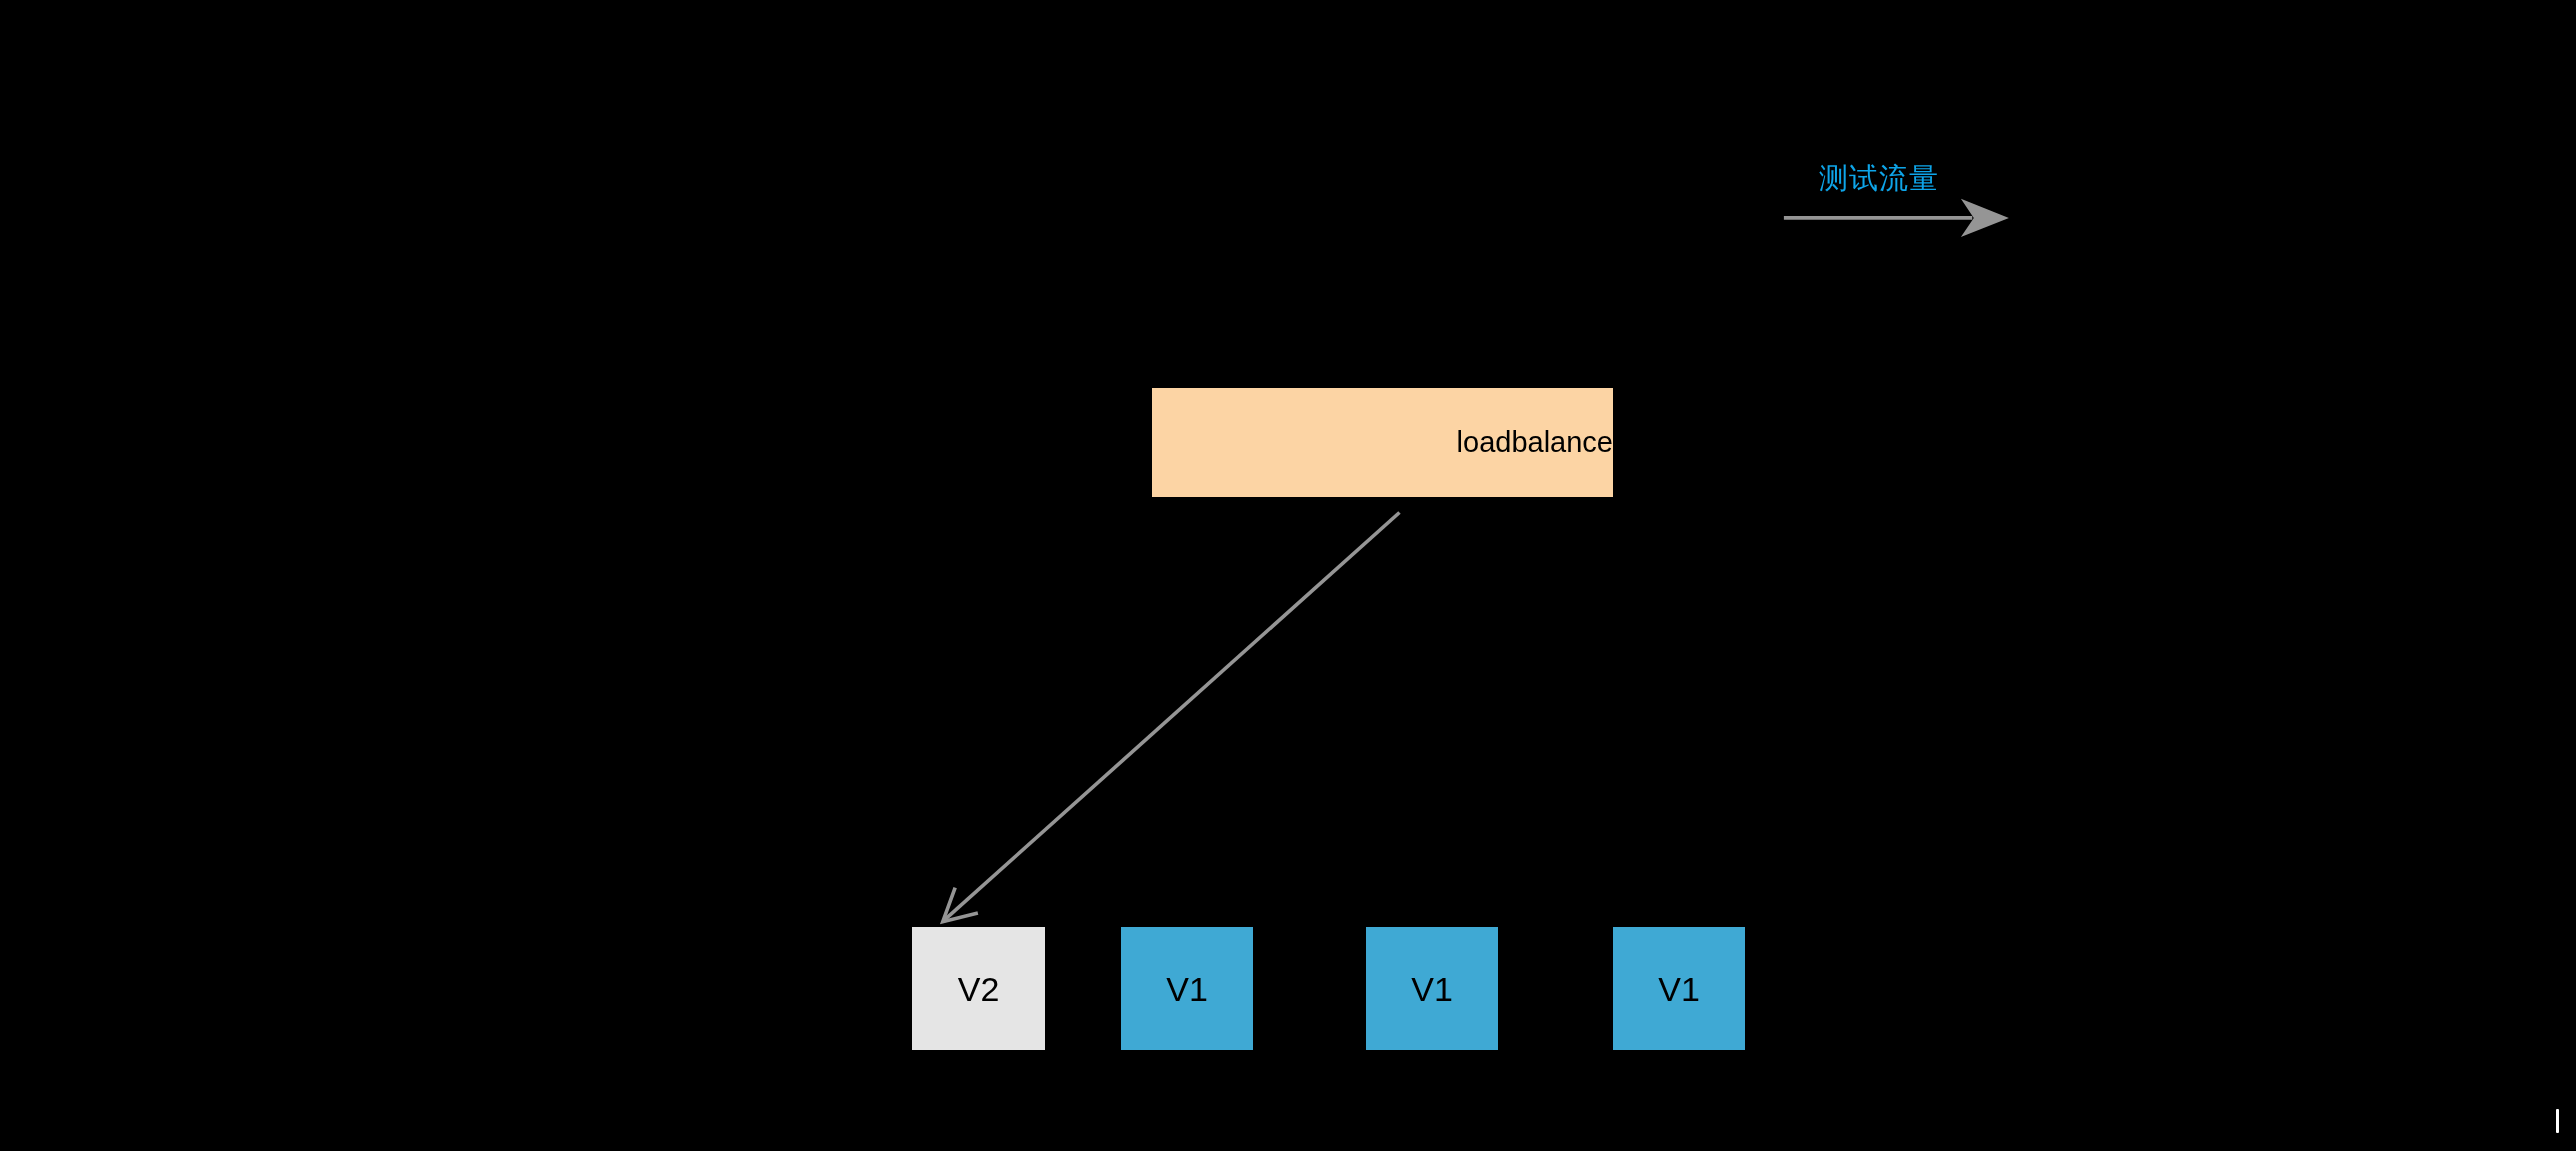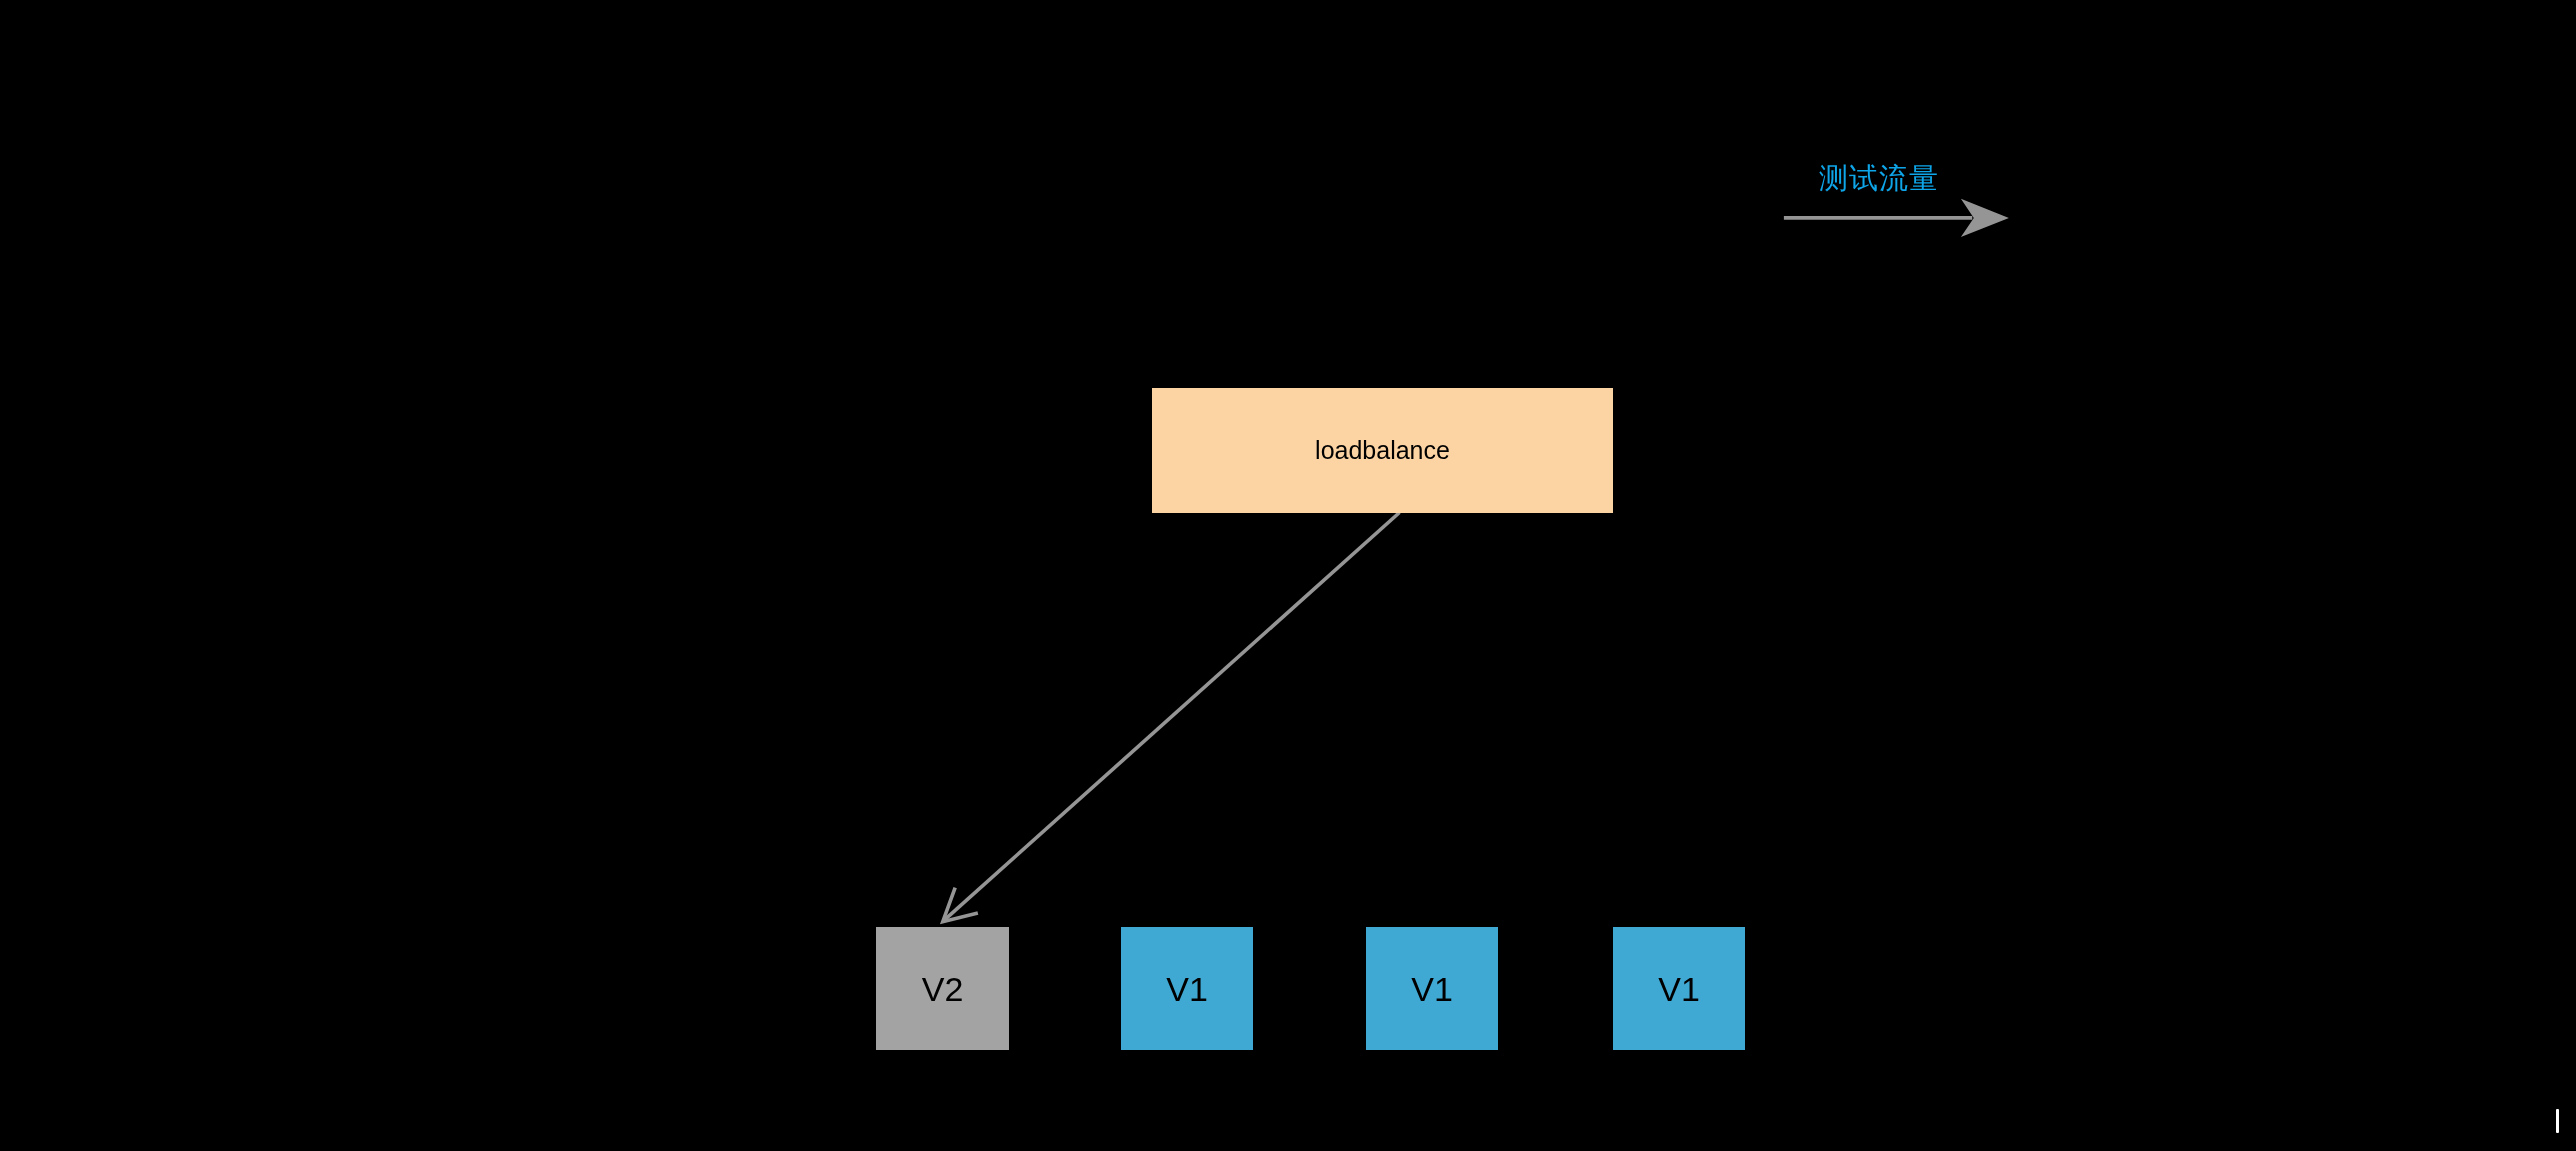--- a/index.html
+++ b/index.html
@@ -29,22 +29,23 @@
     align-items: center;
     justify-content: center;
     color: #000000;
     text-align: center;
     line-height: 1;
   }
   .node-loadbalance {
     left: 1152px;
     top: 388px;
     width: 461px;
-    height: 125px;
-    font-size: 25px;
+    height: 109px;
+    font-size: 29px;
+    justify-content: flex-end;
   }
   .node-v {
     top: 927px;
     width: 132px;
     height: 123px;
     font-size: 34px;
   }
   .node-v2   { left: 876px; width: 133px; }
   .node-v1-1 { left: 1121px; }
   .node-v1-2 { left: 1366px; }
@@ -87,21 +88,21 @@
 
     <line x1="2308" y1="1836" x2="2338" y2="1780" stroke-width="9" style="stroke: rgb(0, 0, 0);"></line>
   </svg>
 
   <div class="traffic-label" style="color: #0ea5e9;">测试流量</div>
 
   <div class="node node-loadbalance" style="background-color: rgb(252, 212, 164); color: rgb(0, 0, 0);">
     <span>loadbalance</span>
   </div>
 
-  <div class="node node-v node-v2" style="background-color: #a3a3a3; color: rgb(0, 0, 0);">
+  <div class="node node-v node-v2" style="background-color: #e5e5e5; color: rgb(0, 0, 0); margin-left: 36px;">
     <span>V2</span>
   </div>
 
   <div class="node node-v node-v1-1" style="background-color: rgb(63, 169, 212); color: rgb(0, 0, 0);">
     <span>V1</span>
   </div>
 
   <div class="node node-v node-v1-2" style="background-color: rgb(63, 169, 212); color: rgb(0, 0, 0);">
     <span>V1</span>
   </div>

